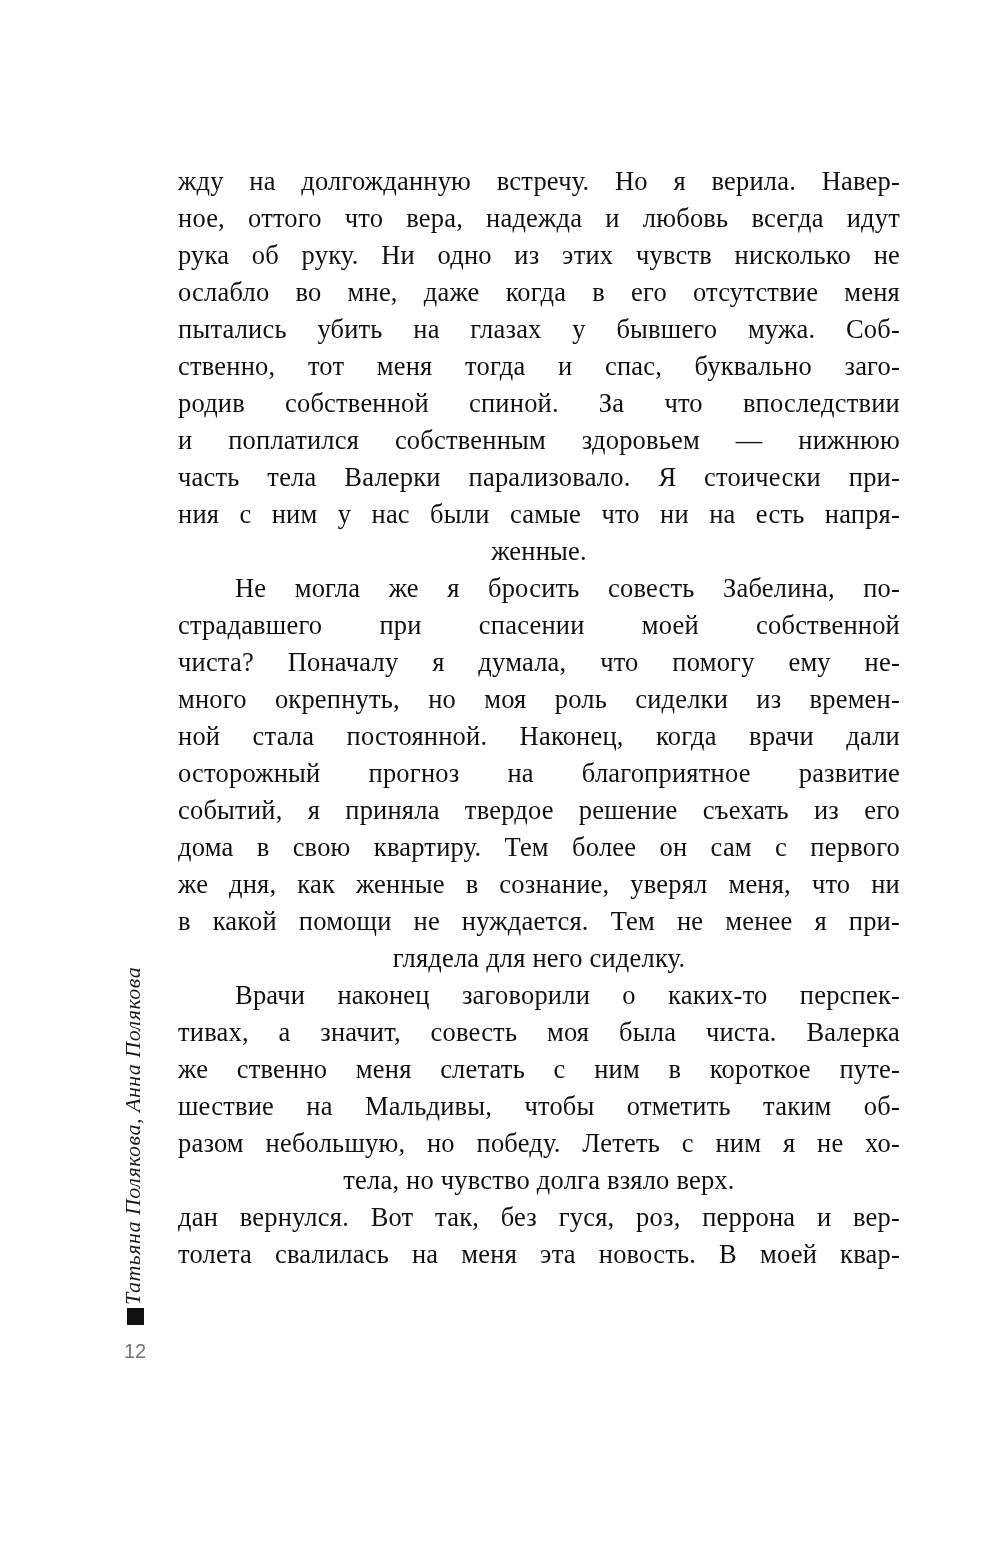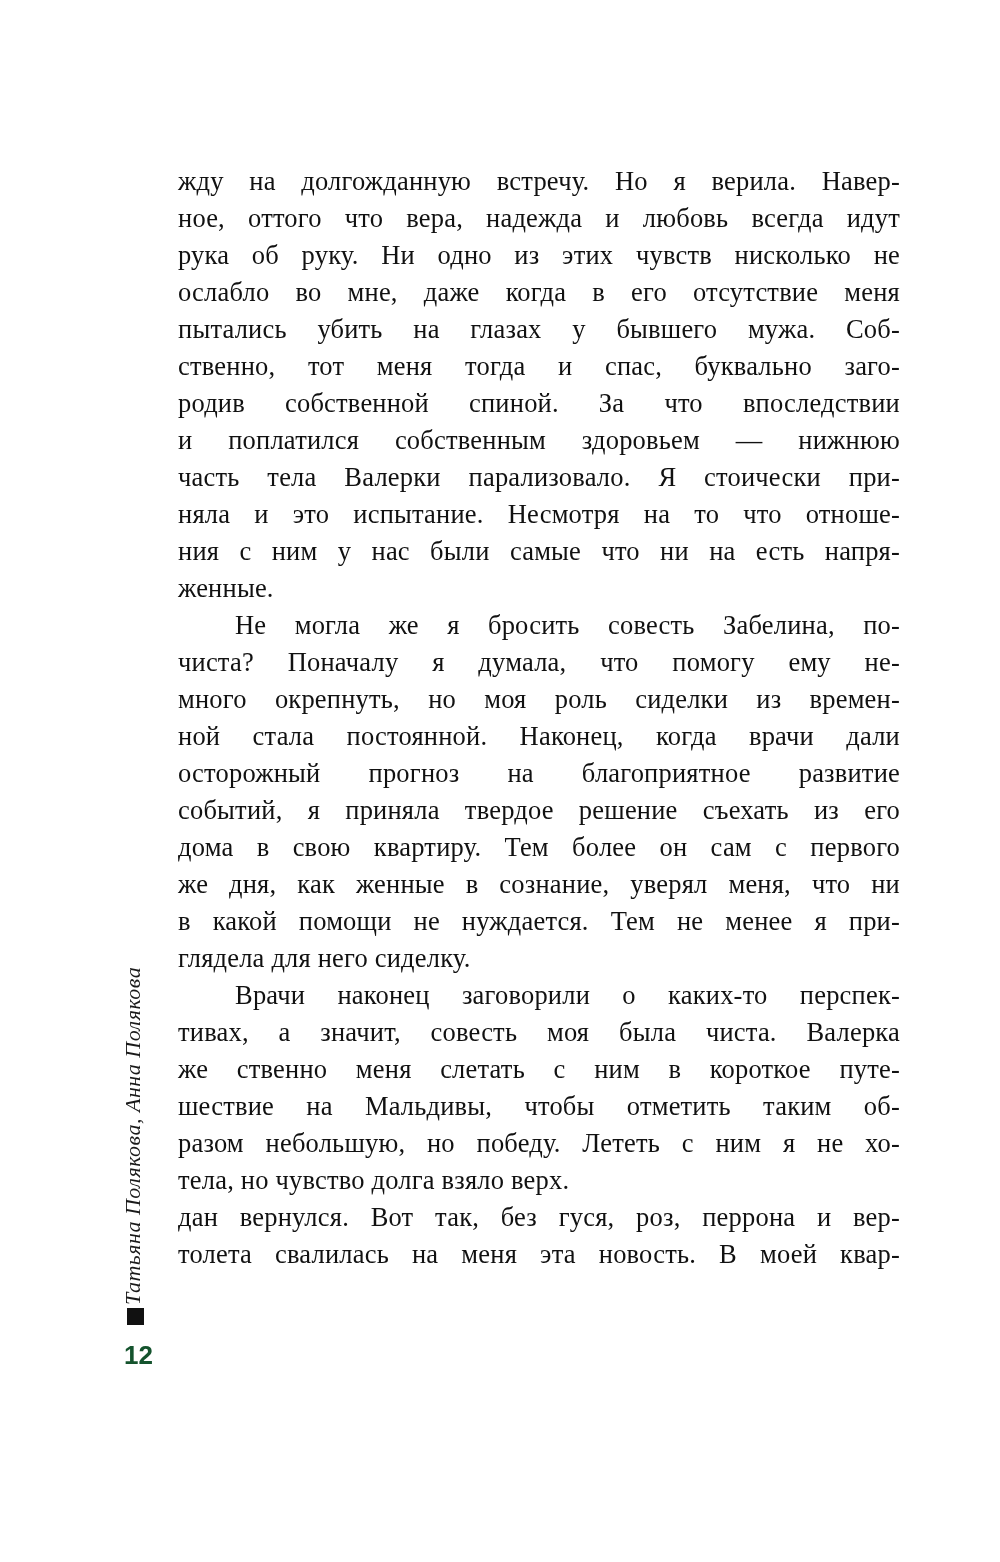--- a/index.html
+++ b/index.html
@@ -25,21 +25,21 @@
     position: absolute;
     left: 178px;
     top: 147px;
     width: 722px;
     margin-top: 16px;
   }
   .line {
     font-size: 26.5px;
     line-height: 37px;
     letter-spacing: 0.2px;
-    text-align: left;
+    text-align: center;
     white-space: normal;
   }
   .line.just {
     text-align: justify;
     text-align-last: justify;
   }
   .line.indent {
     text-indent: 57px;
   }
   .sidebar-author {
@@ -61,46 +61,46 @@
     top: 1308px;
     width: 17px;
     height: 17px;
     background: #111111;
   }
   .page-number {
     position: absolute;
     left: 124px;
     top: 1340px;
     font-family: "Liberation Sans", "DejaVu Sans", sans-serif;
-    font-weight: bold;
-    font-size: 26px;
-    color: #14532d;
+    font-weight: normal;
+    font-size: 20px;
+    color: #737373;
   }
 </style>
 </head>
 <body>
 
 <div class="page">
 
   <div class="sidebar-author">Татьяна Полякова, Анна Полякова</div>
 
   <div class="text-block">
       <div class="line just">жду на долгожданную встречу. Но я верила. Навер-</div>
       <div class="line just">ное, оттого что вера, надежда и любовь всегда идут</div>
       <div class="line just">рука об руку. Ни одно из этих чувств нисколько не</div>
       <div class="line just">ослабло во мне, даже когда в его отсутствие меня</div>
       <div class="line just">пытались убить на глазах у бывшего мужа. Соб-</div>
       <div class="line just">ственно, тот меня тогда и спас, буквально заго-</div>
       <div class="line just">родив собственной спиной. За что впоследствии</div>
       <div class="line just">и поплатился собственным здоровьем — нижнюю</div>
       <div class="line just">часть тела Валерки парализовало. Я стоически при-</div>
-      <div class="line just">няла и это испытание. Несмотря на то что отноше-</div>
       <div class="line just">ния с ним у нас были самые что ни на есть напря-</div>
       <div class="line">женные.</div>
       <div class="line indent just">Не могла же я бросить совесть Забелина, по-</div>
+      <div class="line just">страдавшего при спасении моей собственной</div>
       <div class="line just">чиста? Поначалу я думала, что помогу ему не-</div>
       <div class="line just">много окрепнуть, но моя роль сиделки из времен-</div>
       <div class="line just">ной стала постоянной. Наконец, когда врачи дали</div>
       <div class="line just">осторожный прогноз на благоприятное развитие</div>
       <div class="line just">событий, я приняла твердое решение съехать из его</div>
       <div class="line just">дома в свою квартиру. Тем более он сам с первого</div>
       <div class="line just">же дня, как женные в сознание, уверял меня, что ни</div>
       <div class="line just">в какой помощи не нуждается. Тем не менее я при-</div>
       <div class="line">глядела для него сиделку.</div>
       <div class="line indent just">Врачи наконец заговорили о каких-то перспек-</div>

